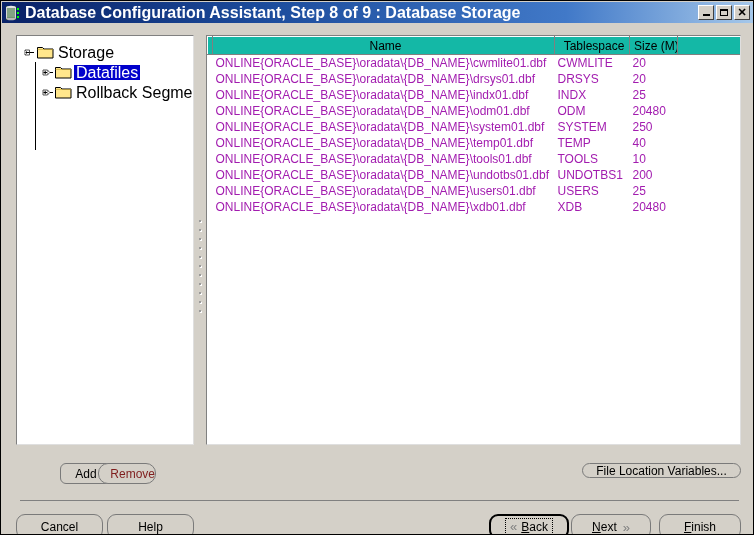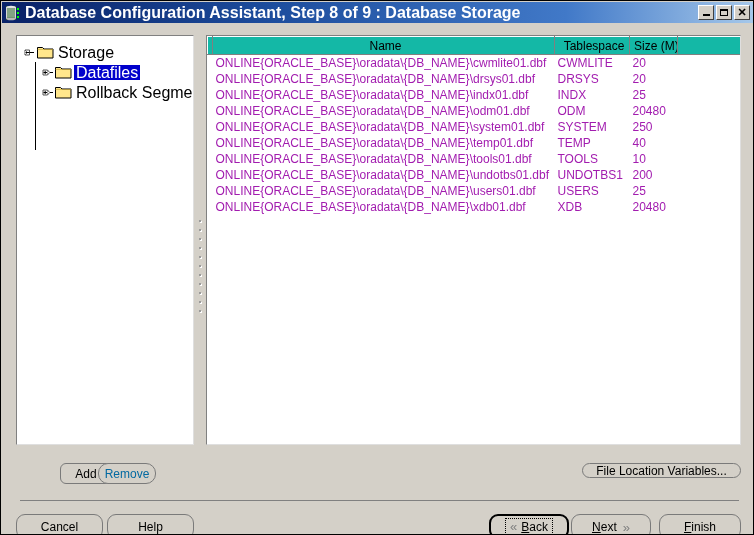--- a/index.html
+++ b/index.html
@@ -245,21 +245,21 @@
     color: #000000;
     font-size: 12px;
     height: 22px;
     padding: 0 10px;
     box-sizing: border-box;
     cursor: default;
     position: absolute;
     white-space: nowrap;
     font-family: "Liberation Sans", sans-serif;
   }
-  .btn.disabled { color: #0369a1; }
+  .btn.disabled { color: #7f1d1d; justify-content: flex-end; }
   .btn.focused {
     border-color: #000000;
     border-width: 2px;
     padding: 0 9px;
   }
   .btn.focused .inner {
     border: 1px dotted #000;
     padding: 0 4px;
     height: 15px;
     display: inline-flex;

